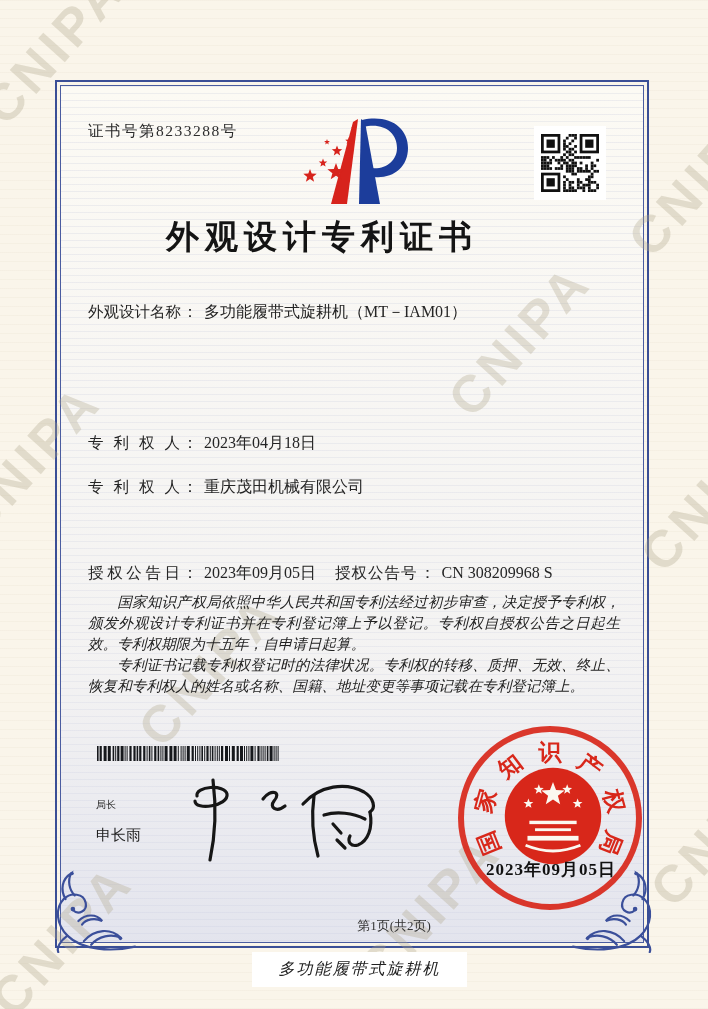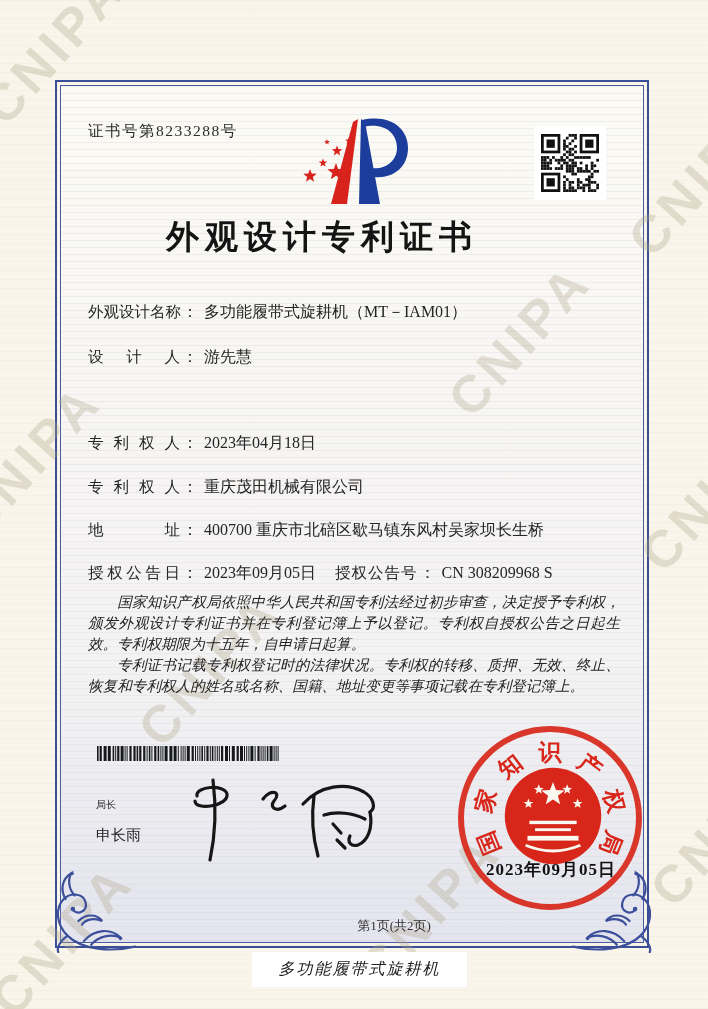--- a/index.html
+++ b/index.html
@@ -281,31 +281,25 @@
         <rect x="49.714285714285715" y="55.23809523809524" width="2.761904761904762" height="2.761904761904762" fill="#111"></rect>
         <rect x="52.476190476190474" y="55.23809523809524" width="2.761904761904762" height="2.761904761904762" fill="#111"></rect>
       </svg>
   </div>
 
   <div class="title">外观设计专利证书</div>
 
   <div class="frow" style="top:302px;">
     <span class="flabel">外观设计名称</span><span class="fcolon">：</span><span class="fvalue">多功能履带式旋耕机（MT－IAM01）</span>
   </div>
-  <div class="frow" style="top:347px;">
-    <span class="flabel">设计人</span><span class="fcolon">：</span><span class="fvalue">游先慧</span>
-  </div>
   <div class="frow" style="top:433px;">
     <span class="flabel">专利权人</span><span class="fcolon">：</span><span class="fvalue">2023年04月18日</span>
   </div>
   <div class="frow" style="top:477px;">
     <span class="flabel">专利权人</span><span class="fcolon">：</span><span class="fvalue">重庆茂田机械有限公司</span>
-  </div>
-  <div class="frow" style="top:520px;">
-    <span class="flabel">地址</span><span class="fcolon">：</span><span class="fvalue">400700 重庆市北碚区歇马镇东风村吴家坝长生桥</span>
   </div>
   <div class="frow" style="top:563px;">
     <span class="flabel">授权公告日</span><span class="fcolon">：</span><span class="fvalue">2023年09月05日</span>
   </div>
   <div class="frow-b" style="top:563px;">
     <span class="flabel-b">授权公告号</span><span class="fcolon">：</span><span class="fvalue">CN 308209968 S</span>
   </div>
 
   <div class="para" style="top:592px;">国家知识产权局依照中华人民共和国专利法经过初步审查，决定授予专利权，颁发外观设计专利证书并在专利登记簿上予以登记。专利权自授权公告之日起生效。专利权期限为十五年，自申请日起算。</div>
   <div class="para" style="top:655px;">专利证书记载专利权登记时的法律状况。专利权的转移、质押、无效、终止、恢复和专利权人的姓名或名称、国籍、地址变更等事项记载在专利登记簿上。</div>

